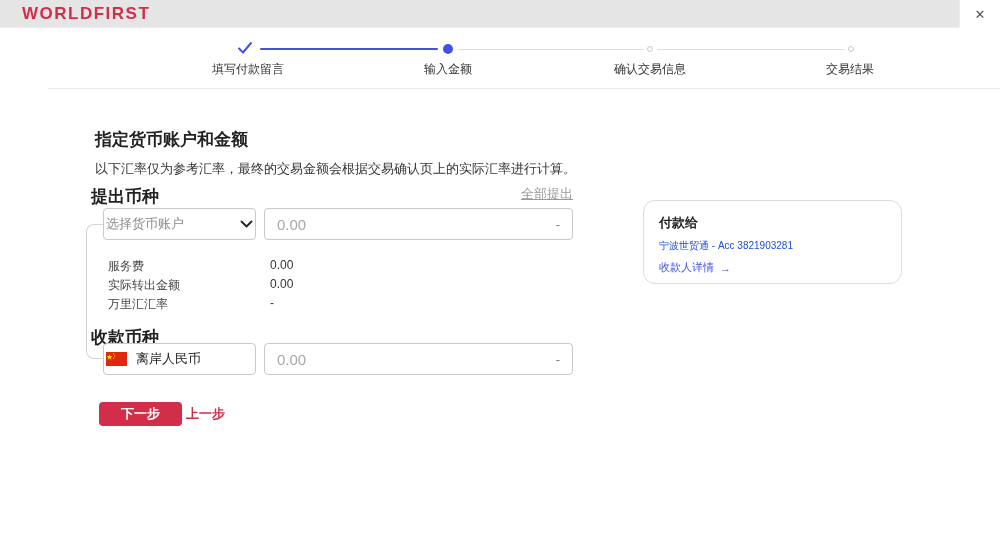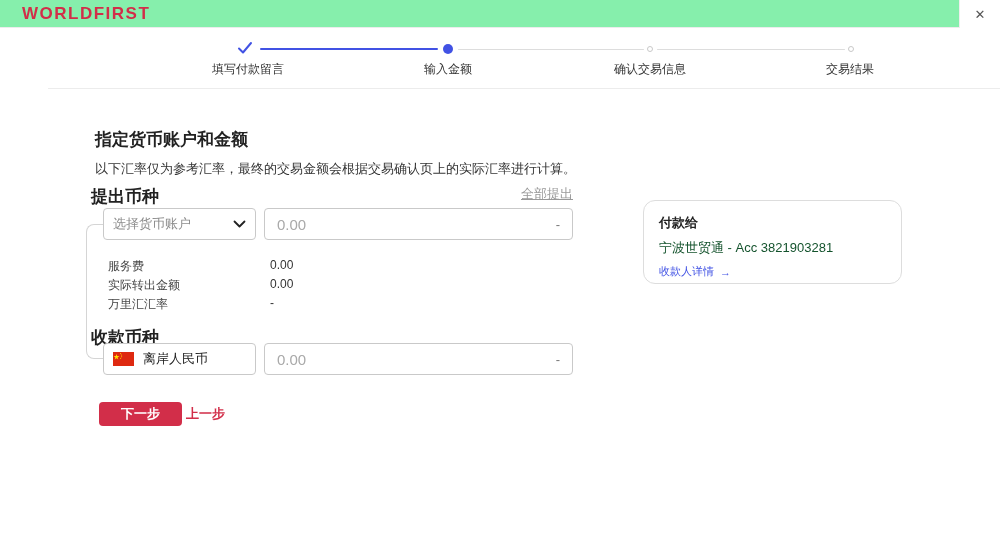--- a/index.html
+++ b/index.html
@@ -1,63 +1,63 @@
 <!DOCTYPE html>
 <html><head>
 <meta charset="utf-8">
 <style>
   * { margin: 0; padding: 0; box-sizing: border-box; }
   html, body { width: 1000px; height: 542px; background: #fff; }
   body { font-family: "Liberation Sans", "DejaVu Sans", sans-serif; color: #333; }
   .page { position: relative; width: 1000px; height: 542px; background: #fff; overflow: hidden; }
 
   
-  .header { position: absolute; left: 0; top: 0; width: 1000px; height: 28px; background: #86efac; border-bottom: 1px solid #ececec; }
+  .header { position: absolute; left: 0; top: 0; width: 1000px; height: 28px; background: #e5e5e5; border-bottom: 1px solid #ececec; }
   .logo { position: absolute; left: 22px; top: 0; line-height: 28px; font-size: 17px; font-weight: bold; letter-spacing: 1.5px; color: #D22E49; }
   .close-btn { position: absolute; right: 0; top: 0; width: 41px; height: 28px; border-left: 1px solid #efefef; background: #fff; display: flex; align-items: center; justify-content: center; cursor: pointer; }
   .close-btn span { font-size: 13px; color: #555; }
 
   
   .stepper { position: absolute; left: 0; top: 28px; width: 1000px; height: 61px; border-bottom: 1px solid #ececec; background: #fff; margin-left: 48px; }
   .sline { position: absolute; top: 20px; height: 2px; border-radius: 1px; }
   .sline.blue { background: #4152E4; }
   .sline.gray { background: #ddd; height: 1px; top: 21px; }
   .check-icon { position: absolute; left: 189px; top: 13px; }
   .dot-active { position: absolute; left: 395px; top: 16px; width: 10px; height: 10px; border-radius: 50%; background: #4152E4; }
   .dot-pending { position: absolute; top: 18px; width: 6px; height: 6px; border-radius: 50%; background: #fff; border: 1px solid #c9c9c9; }
   .step-label { position: absolute; top: 33px; transform: translateX(-50%); font-size: 12px; color: #333; white-space: nowrap; }
 
   
   .title { position: absolute; left: 95px; top: 128px; font-size: 17px; font-weight: bold; color: #222; }
   .subtitle { position: absolute; left: 95px; top: 160px; font-size: 13px; color: #333; }
   .section-label { position: absolute; font-size: 17px; font-weight: bold; color: #222; }
   .withdraw-all { position: absolute; right: 427px; top: 185px; font-size: 13px; color: #999; text-decoration: underline; cursor: pointer; text-align: center; }
 
-  .select-box { position: absolute; left: 103px; width: 153px; height: 32px; border: 1px solid #c9c9c9; border-radius: 4px; background: #fff; display: flex; align-items: center; padding: 0 9px; cursor: pointer; }
+  .select-box { position: absolute; left: 103px; width: 153px; height: 32px; border: 1px solid #c9c9c9; border-radius: 4px; background: #fff; display: flex; align-items: center; padding: 0 2px; cursor: pointer; }
   .select-box .ph { font-size: 13px; color: #8c8c8c; flex: 1; }
   .select-box .val { font-size: 13px; color: #222; flex: 1; }
   .amount-box { position: absolute; left: 264px; width: 309px; height: 32px; border: 1px solid #c9c9c9; border-radius: 4px; background: #fff; display: flex; align-items: center; padding: 0 12px; }
   .amount-box input { border: none; outline: none; flex: 1; font-size: 15px; color: #333; font-family: inherit; background: transparent; }
   .amount-box input::placeholder { color: #a9a9a9; }
   .amount-box .suffix { font-size: 13px; color: #777; }
 
   .bracket { position: absolute; left: 86px; top: 224px; width: 17px; height: 135px; border-left: 1px solid #d5d5d5; border-top: 1px solid #d5d5d5; border-bottom: 1px solid #d5d5d5; border-radius: 8px 0 0 8px; }
 
   .detail-row { position: absolute; left: 108px; width: 360px; font-size: 12px; color: #444; }
   .detail-row .dval { position: absolute; left: 162px; color: #333; }
 
   .flag { width: 21px; height: 14px; margin-right: 9px; flex: none; display: block; }
 
   .next-btn { position: absolute; left: 99px; top: 402px; width: 83px; height: 24px; background: #D22E49; color: #fff; border: none; border-radius: 4px; font-size: 13px; font-weight: 600; font-family: inherit; cursor: pointer; }
   .back-btn { position: absolute; left: 186px; top: 402px; height: 24px; line-height: 24px; color: #D22E49; font-size: 13px; font-weight: bold; background: none; border: none; font-family: inherit; cursor: pointer; }
 
   
   .payee-card { position: absolute; left: 643px; top: 200px; width: 259px; height: 84px; border: 1px solid #ddd; border-radius: 12px; background: #fff; padding: 13px 15px; }
   .payee-card .pc-title { font-size: 13px; font-weight: bold; color: #222; }
-  .payee-card .pc-payee { font-size: 13px; color: #14532d; margin-top: 7px; }
+  .payee-card .pc-payee { font-size: 10px; color: #1d4ed8; margin-top: 7px; }
   .payee-card .pc-link { font-size: 11px; color: #4152E4; margin-top: 7px; cursor: pointer; display: inline-flex; align-items: center; gap: 6px; }
 </style>
 </head>
 <body>
 
 <div class="page">
 
   <div class="header">
     <div class="logo">WORLDFIRST</div>
     <div class="close-btn">

